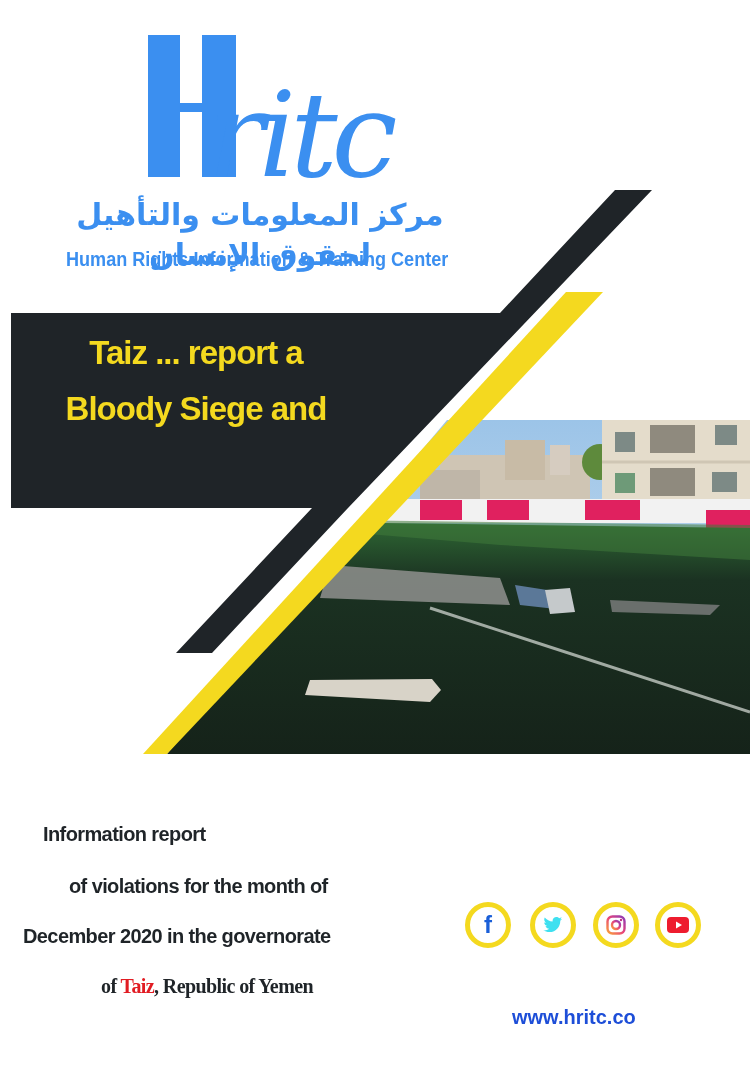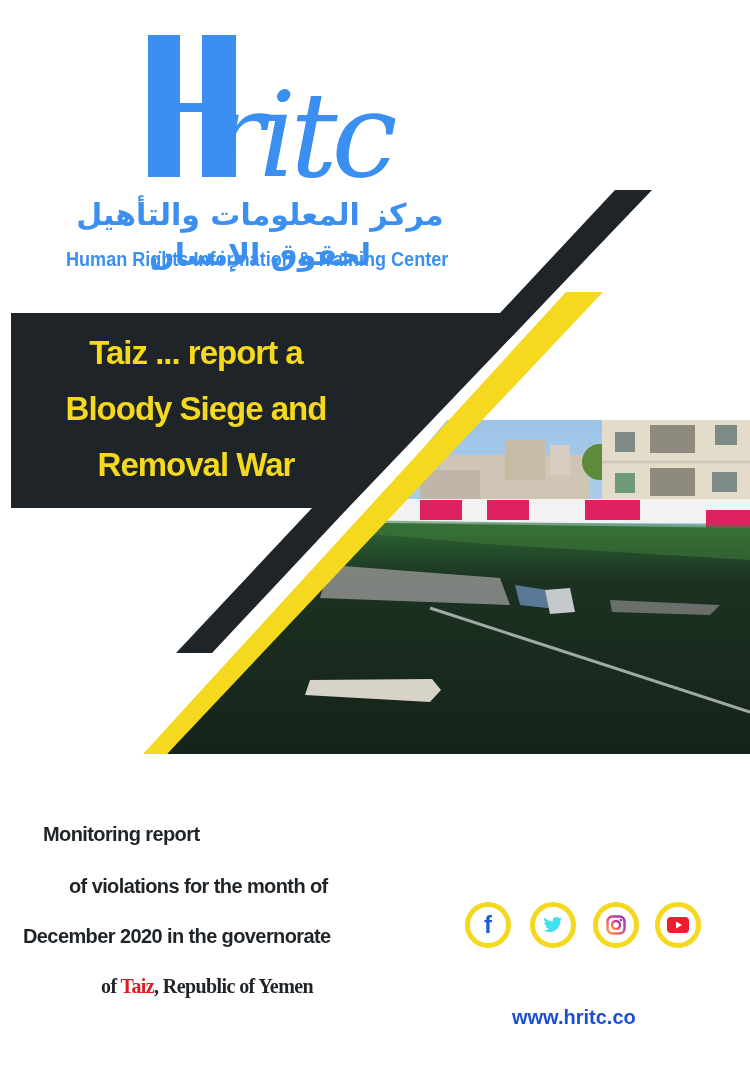--- a/index.html
+++ b/index.html
@@ -83,24 +83,23 @@
   </g>
 
   <polygon points="11,313 500,313 615,190 652,190 348,508 212,653 176,653 312,508 11,508" fill="#1f2428"></polygon>
 
   <polygon points="566,292 603,292 167,754 143,754" fill="#f4d91f"></polygon>
 </svg>
 
 <div class="abs title">
   <div>Taiz ... report a</div>
   <div>Bloody Siege and</div>
-  <div>Removal War</div>
 </div>
 
-<div class="abs desc" style="left:43px;top:823px;">Monitoring report</div>
+<div class="abs desc" style="left:43px;top:823px;">Information report</div>
 <div class="abs desc" style="left:69px;top:875px;">of violations for the month of</div>
 <div class="abs desc" style="left:23px;top:925px;">December 2020  in the governorate</div>
 <div class="abs desc" style="left:101px;top:975px;font-family:Liberation Serif, serif;"><span>of </span><span class="red">Taiz</span><span>, Republic of Yemen</span></div>
 
 <div class="abs social" style="left:465px;top:902px;">
   <span style="color:#1a5fd8;font-weight:bold;font-size:24px;font-family:'Liberation Sans',sans-serif;">f</span>
 </div>
 <div class="abs social" style="left:530px;top:902px;">
   <svg width="20" height="18" viewBox="0 0 24 20">
       <path d="M23 2.5c-.8.4-1.7.6-2.6.7.9-.6 1.6-1.4 2-2.5-.9.5-1.9.9-2.9 1.1C18.6.9 17.4.3 16.1.3c-2.5 0-4.6 2-4.6 4.6 0 .4 0 .7.1 1C7.8 5.7 4.4 3.9 2.1 1.1c-.4.7-.6 1.5-.6 2.3 0 1.6.8 3 2 3.8-.8 0-1.5-.2-2.1-.6v.1c0 2.2 1.6 4.1 3.7 4.5-.4.1-.8.2-1.2.2-.3 0-.6 0-.9-.1.6 1.8 2.3 3.2 4.3 3.2-1.6 1.2-3.6 2-5.7 2-.4 0-.7 0-1.1-.1 2 1.3 4.5 2.1 7.1 2.1 8.5 0 13.1-7 13.1-13.1v-.6c.9-.6 1.7-1.4 2.3-2.3z" fill="#3fe0f0"></path>

